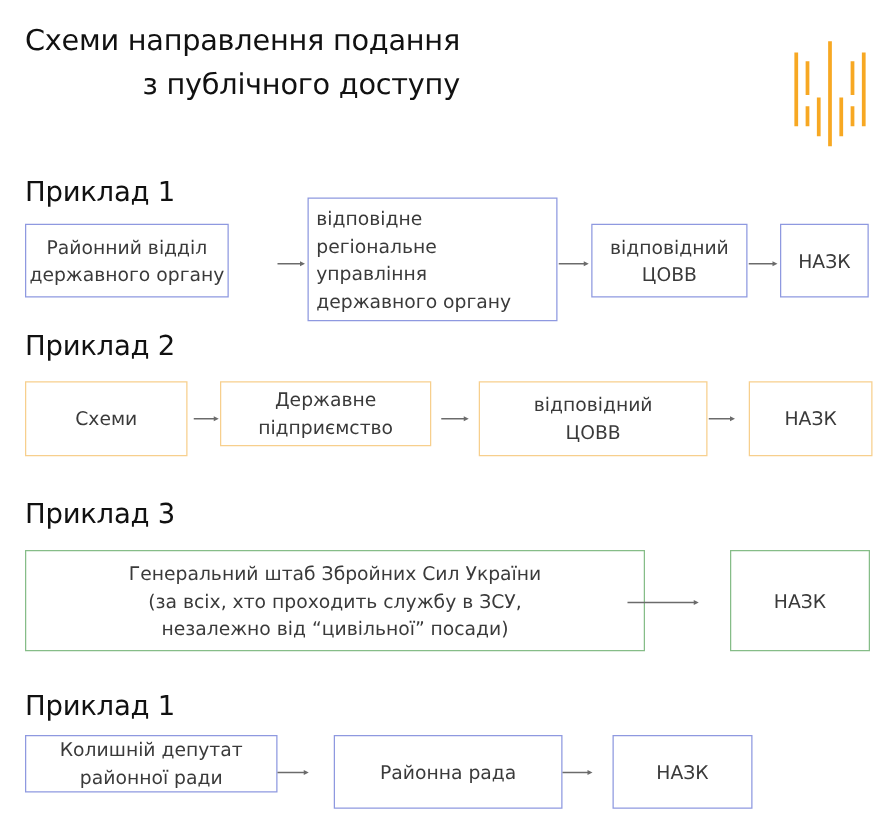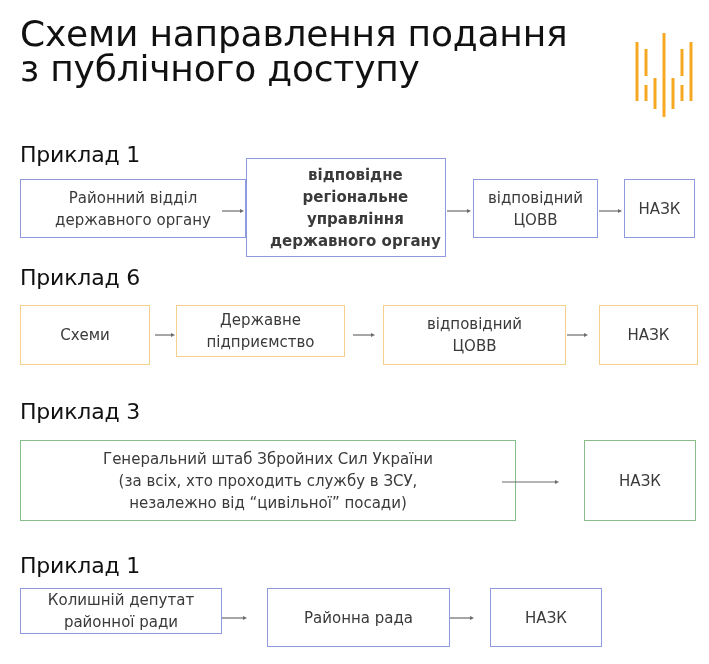--- a/index.html
+++ b/index.html
@@ -3,36 +3,36 @@
   <meta charset="utf-8">
   <style>
     html, body { margin: 0; padding: 0; background: #ffffff; }
     body {
       width: 709px; height: 664px; position: relative; overflow: hidden;
       font-family: "DejaVu Sans", "Liberation Sans", sans-serif;
       color: #1a1a1a;
     }
     .title {
       position: absolute; left: 20px; top: 16px;
-      font-size: 36px; line-height: 35px; color: #111;
-      letter-spacing: -0.2px; font-weight: normal;
+      font-size: 23px; line-height: 35px; color: #111;
+      letter-spacing: -0.2px; font-weight: normal; text-align: right;
     }
     .title div { white-space: nowrap; }
     .logo { position: absolute; left: 630px; top: 30px; width: 70px; height: 92px; }
     .ex-heading {
       position: absolute; left: 20px; font-size: 22px; color: #111;
       white-space: nowrap; letter-spacing: -0.2px;
     }
     .box {
       position: absolute; box-sizing: border-box; background: #fff;
       display: flex; align-items: center; justify-content: center;
       text-align: center; font-size: 15px; line-height: 22px; color: #3a3a3a;
       border: 1.5px solid #8e99e0;
     }
-    .box.left { justify-content: flex-start; text-align: center; padding-left: 23px; align-items: center; font-weight: bold; }
+    .box.left { justify-content: flex-start; text-align: left; padding-left: 6px; align-items: center; }
     .box span { white-space: pre-line; display: block; }
     .box.orange { border-color: #f7cf8d; }
     .box.green { border-color: #86bd88; }
     .arrow { position: absolute; height: 10px; }
     .arrow svg { display: block; width: 100%; height: 10px; overflow: visible; }
   </style>
 </head>
 <body>
 
 <div class="title">
@@ -50,21 +50,21 @@
       <line x1="34" y1="3" x2="34" y2="87" stroke="#f7a823"></line>
       <line x1="43" y1="48" x2="43" y2="79" stroke="#f7a823"></line>
       <line x1="52" y1="19" x2="52" y2="46" stroke="#f7a823"></line>
       <line x1="52" y1="55" x2="52" y2="71" stroke="#f7a823"></line>
       <line x1="61" y1="12" x2="61" y2="71" stroke="#f7a823"></line>
     </g>
   </svg>
 </div>
 
 <div class="ex-heading" style="top:142px">Приклад 1</div>
-<div class="box" style="left:20px;top:179px;width:226px;height:59px">
+<div class="box" style="left:20px;top:179px;width:163px;height:59px">
     <span>Районний відділ
 державного органу</span>
   </div>
 <div class="arrow" style="left:222px;top:206px;width:22px">
     <svg viewBox="0 0 22 10" preserveAspectRatio="none">
       <line x1="0" y1="5" x2="20" y2="5" stroke="#6b6b6b" stroke-width="1.2"></line>
       <path d="M18 3 L22 5 L18 7 Z" fill="#6b6b6b"></path>
     </svg>
   </div>
 <div class="box left" style="left:246px;top:158px;width:200px;height:99px">
@@ -86,21 +86,21 @@
 <div class="arrow" style="left:599px;top:206px;width:23px">
     <svg viewBox="0 0 23 10" preserveAspectRatio="none">
       <line x1="0" y1="5" x2="21" y2="5" stroke="#6b6b6b" stroke-width="1.2"></line>
       <path d="M19 3 L23 5 L19 7 Z" fill="#6b6b6b"></path>
     </svg>
   </div>
 <div class="box" style="left:624px;top:179px;width:71px;height:59px">
     <span>НАЗК</span>
   </div>
 
-<div class="ex-heading" style="top:265px">Приклад 6</div>
+<div class="ex-heading" style="top:265px">Приклад 2</div>
 <div class="box orange" style="left:20px;top:305px;width:130px;height:60px">
     <span>Схеми</span>
   </div>
 <div class="arrow" style="left:155px;top:330px;width:20px">
     <svg viewBox="0 0 20 10" preserveAspectRatio="none">
       <line x1="0" y1="5" x2="18" y2="5" stroke="#6b6b6b" stroke-width="1.2"></line>
       <path d="M16 3 L20 5 L16 7 Z" fill="#6b6b6b"></path>
     </svg>
   </div>
 <div class="box orange" style="left:176px;top:305px;width:169px;height:52px">

